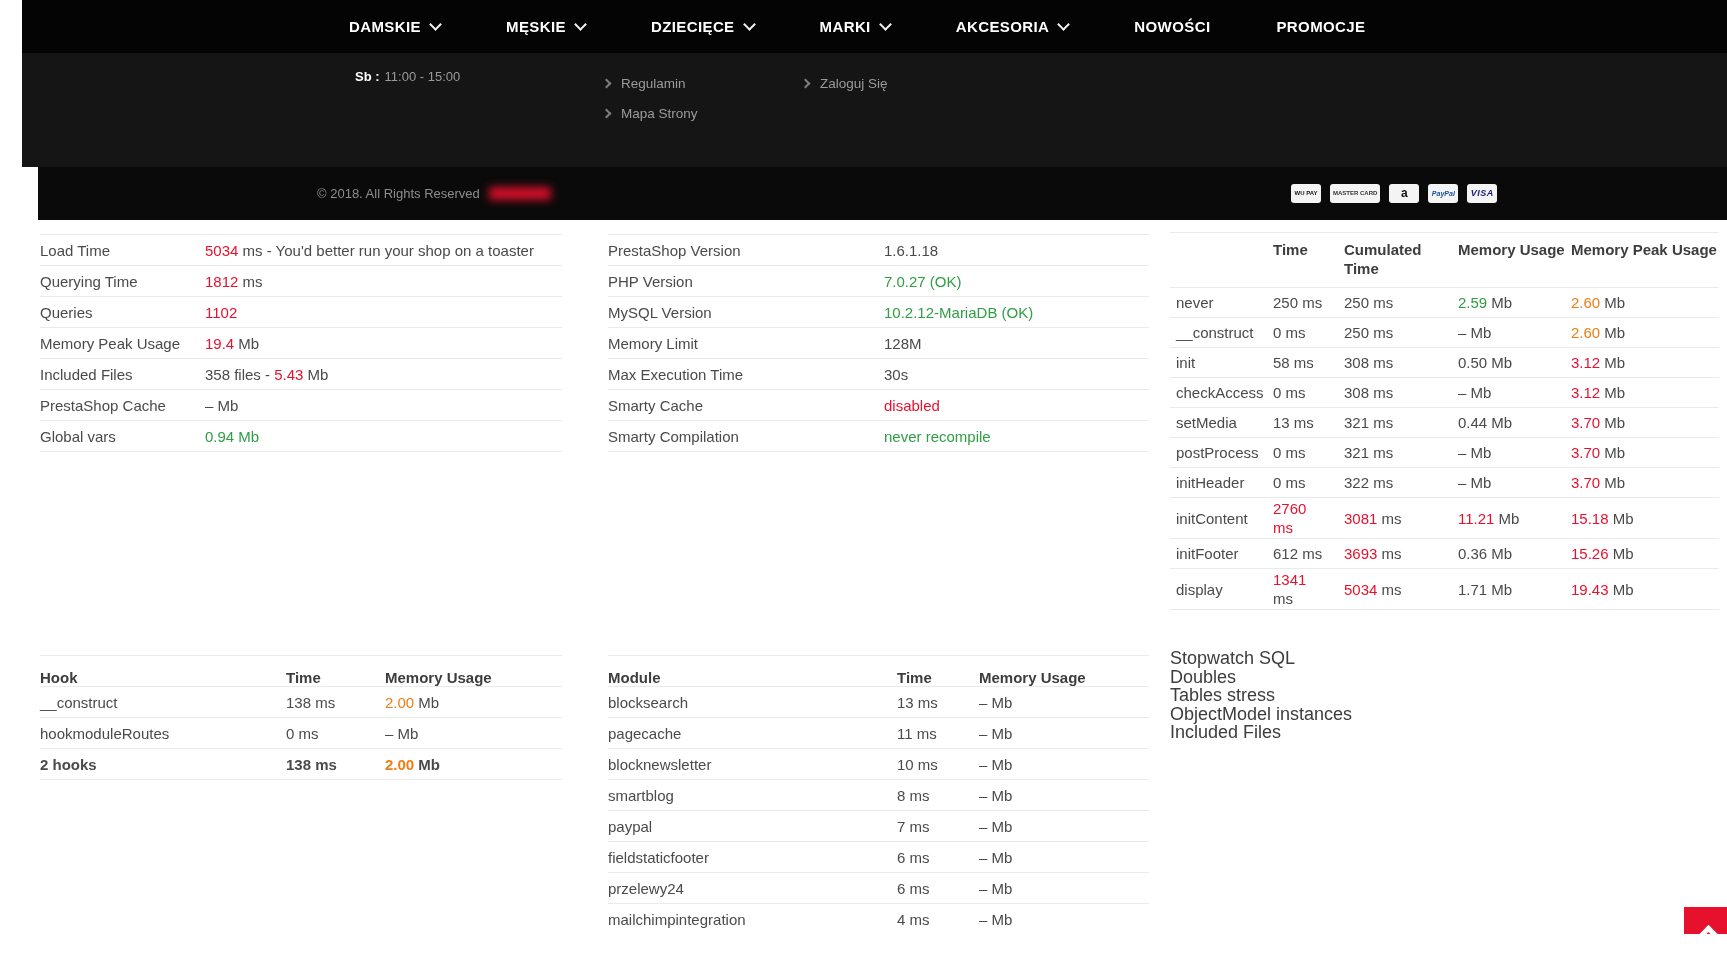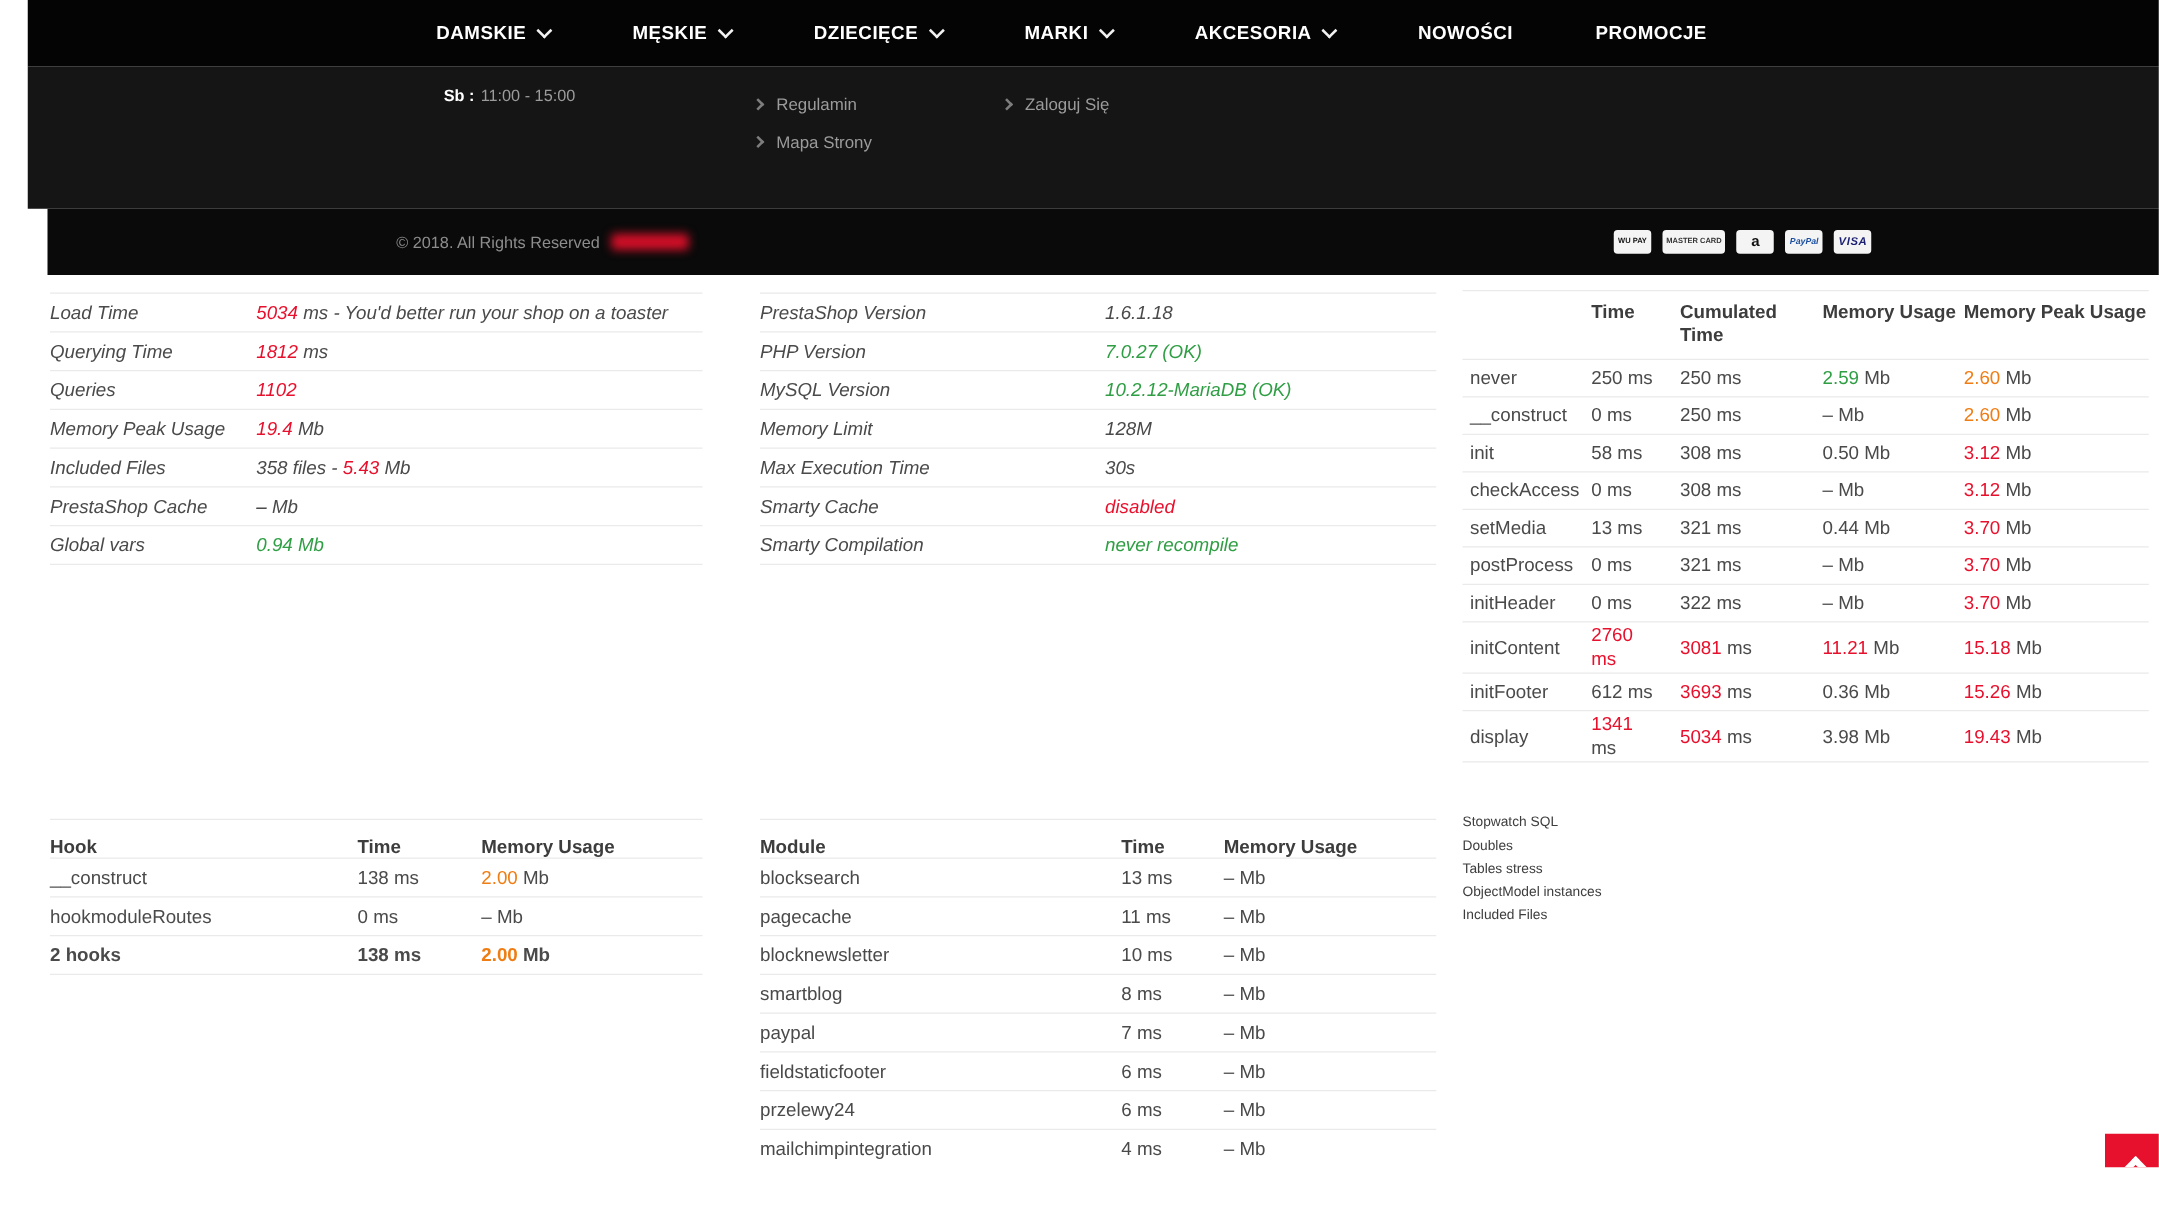--- a/index.html
+++ b/index.html
@@ -45,21 +45,21 @@
   
   .c-red{color:var(--red);}
   .c-green{color:var(--green);}
   .c-orange{color:var(--orange);}
   .brk{display:block;}
 
   
   .kv-table{position:absolute;border-top:1px solid #eaeaea;font-size:15px;color:#4a4a4a;}
   #summary-table{left:18px;top:234px;width:522px;}
   #config-table{left:586px;top:234px;width:541px;}
-  .krow{display:flex;align-items:center;height:30px;border-bottom:1px solid #eaeaea;font-style:italic;}
+  .krow{display:flex;align-items:center;height:30px;border-bottom:1px solid #eaeaea;}
   .klabel{flex:0 0 auto;}
   #summary-table .klabel{width:165px;}
   #config-table .klabel{width:276px;}
   .kvalue{flex:1;white-space:nowrap;}
 
   
   #timing-table{position:absolute;left:1148px;top:232px;width:549px;font-size:15px;color:#4a4a4a;
                 border-top:1px solid #eaeaea;}
   .thead{display:flex;align-items:flex-start;border-bottom:1px solid #eaeaea;
          padding:7px 0 9px;font-weight:700;color:#3d3d3d;line-height:19px;}
@@ -81,21 +81,21 @@
   .crow.bold{font-weight:700;}
   .cc-name,.cc-time{flex-grow:0;flex-shrink:0;box-sizing:border-box;}
   #hooks-table .cc-name{flex-basis:246px;}
   #hooks-table .cc-time{flex-basis:99px;}
   #modules-table .cc-name{flex-basis:289px;}
   #modules-table .cc-time{flex-basis:82px;}
   .cc-mem{flex:1;}
 
   
   #sql-links{position:absolute;left:1148px;top:650px;display:flex;flex-direction:column;gap:2px;
-             font-size:11px;color:#3d3d3d;line-height:16.5px;}
+             font-size:18px;color:#3d3d3d;line-height:16.5px;}
   .sql-link{cursor:pointer;white-space:nowrap;}
 
   
   .scroll-top{position:absolute;left:1662px;top:907px;width:48px;height:48px;background:var(--red);
               border:none;display:flex;align-items:center;justify-content:center;cursor:pointer;padding:0;}
   .chev-up{width:14px;height:14px;border-top:5px solid #fff;border-left:5px solid #fff;
            transform:rotate(45deg) translate(2px,2px);margin-top:8px;}
 </style>
 </head>
 <body>
@@ -298,21 +298,21 @@
           <span class="ct-name">initFooter</span>
           <span class="ct-time"><span>612 ms</span></span>
           <span class="ct-cum"><span class="c-red">3693</span><span> ms</span></span>
           <span class="ct-mem"><span>0.36 Mb</span></span>
           <span class="ct-peak"><span class="c-red">15.26</span><span> Mb</span></span>
         </div>
         <div class="trow">
           <span class="ct-name">display</span>
           <span class="ct-time"><span class="c-red">1341</span><span> ms</span></span>
           <span class="ct-cum"><span class="c-red">5034</span><span> ms</span></span>
-          <span class="ct-mem"><span>3.98 Mb</span></span>
+          <span class="ct-mem"><span>1.71 Mb</span></span>
           <span class="ct-peak"><span class="c-red">19.43</span><span> Mb</span></span>
         </div>
       </div>
     <div class="cols-table" id="hooks-table">
         <div class="chead">
           <span class="cc-name">Hook</span>
           <span class="cc-time">Time</span>
           <span class="cc-mem">Memory Usage</span>
         </div>
         <div class="crow">

